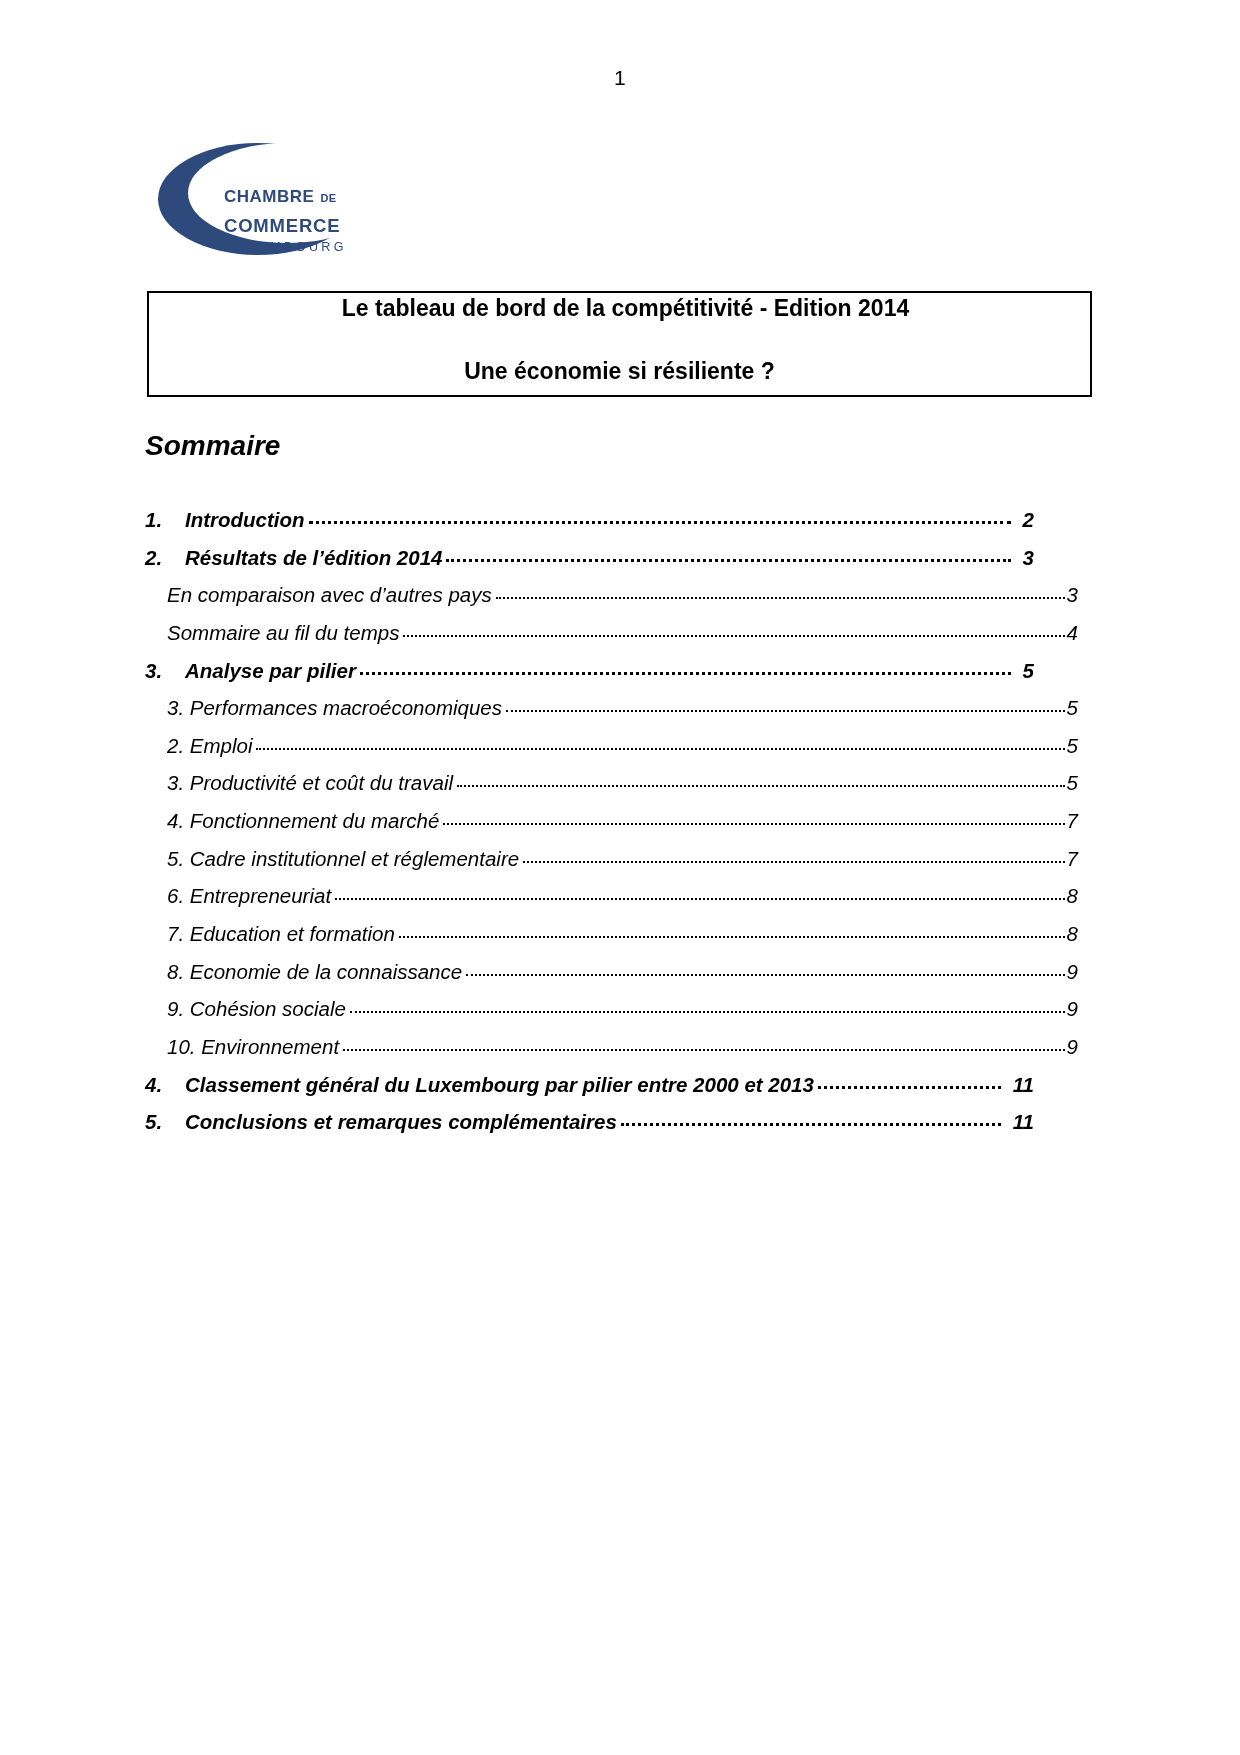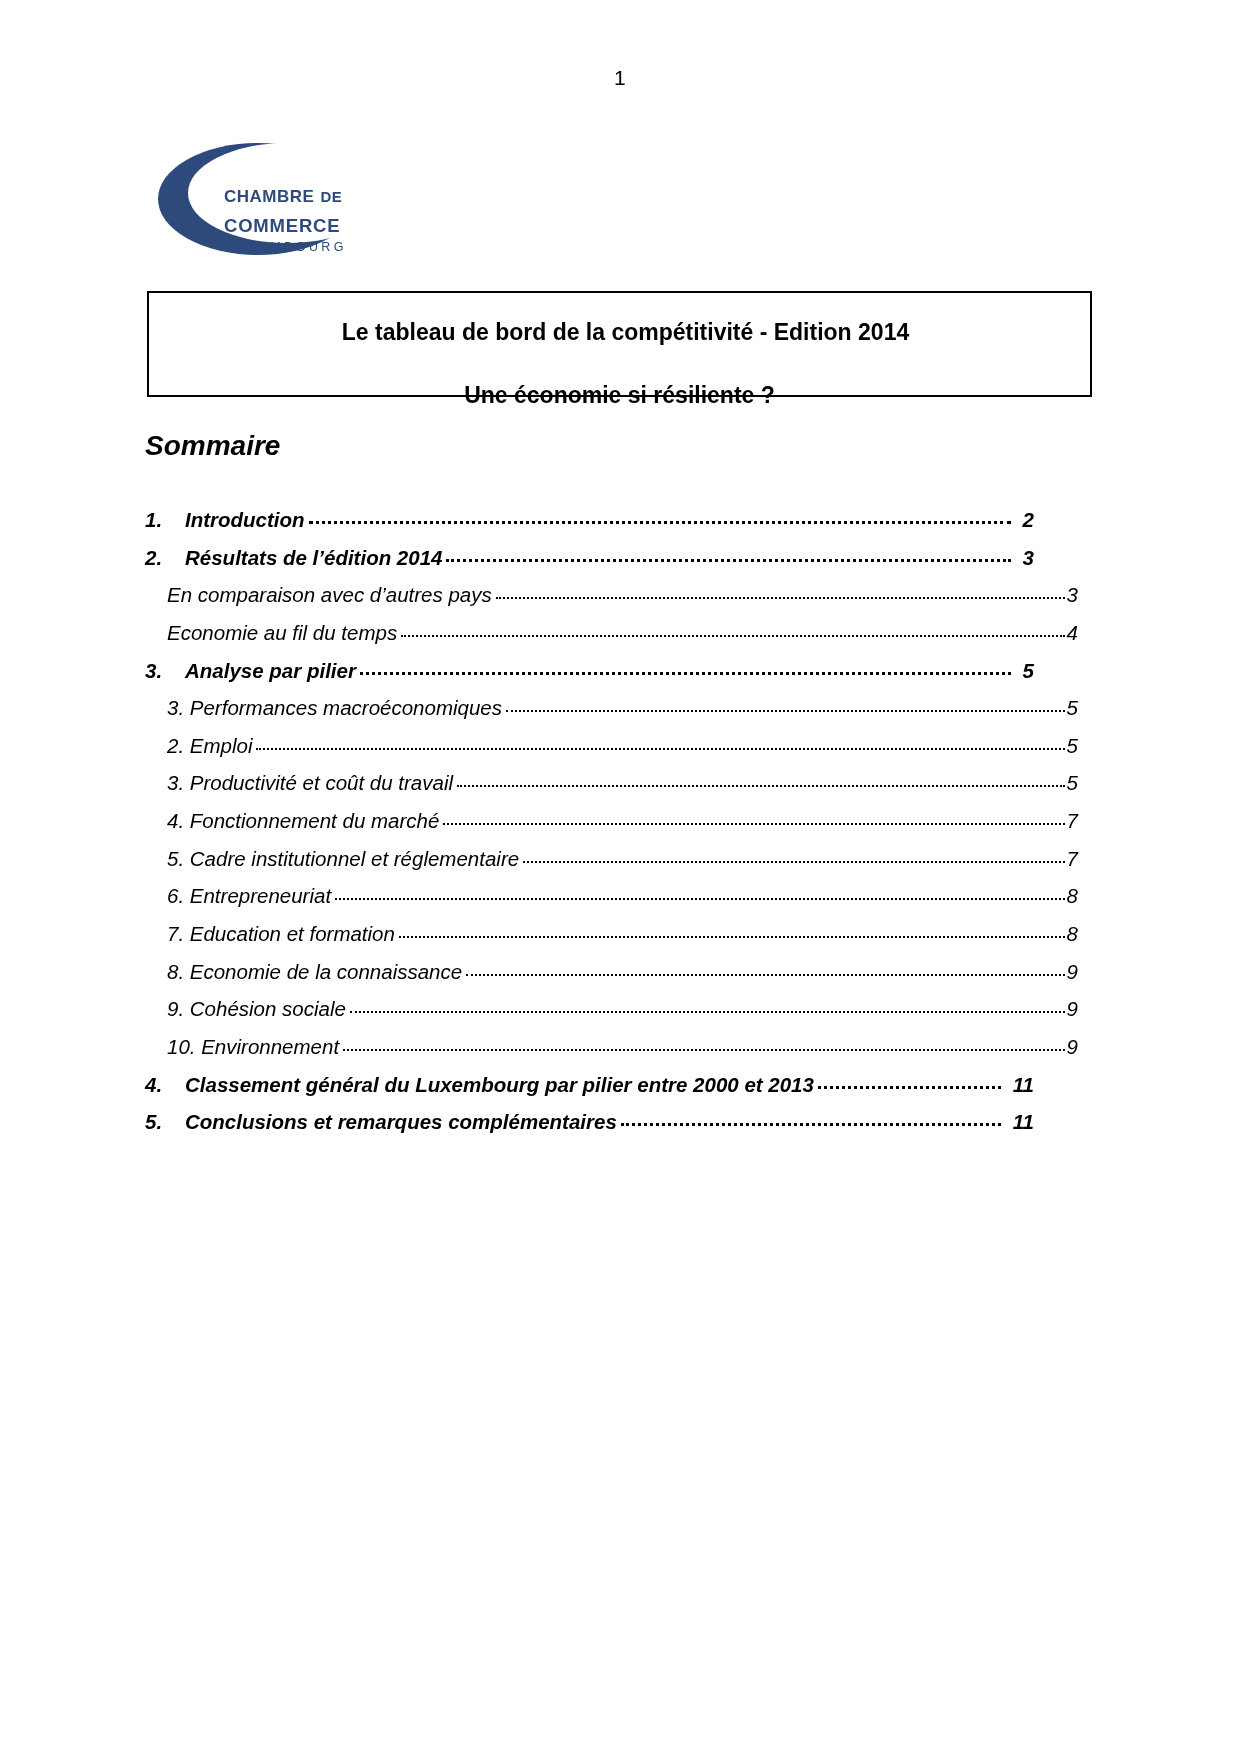--- a/index.html
+++ b/index.html
@@ -20,35 +20,35 @@
     text-align: center;
     font-size: 21px;
     letter-spacing: 0.5px;
   }
 
   
   .logo { position: absolute; left: 158px; top: 142px; width: 214px; height: 116px; }
   .logo svg { position: absolute; left: 0; top: 0; width: 212px; height: 115px; }
   .logo-text { position: absolute; left: 66px; top: 46px; line-height: 1; white-space: nowrap; }
   .lt1 { font-size: 17px; font-weight: bold; letter-spacing: 0.5px; }
-  .lt1b { font-size: 15px; font-weight: bold; margin-left: 6px; letter-spacing: 0.5px; }
+  .lt1b { font-size: 11px; font-weight: bold; margin-left: 6px; letter-spacing: 0.5px; }
   .lt2 { font-size: 18.5px; font-weight: bold; letter-spacing: 0.8px; margin-top: 12px; }
   .lt3 { font-size: 12.5px; font-weight: normal; letter-spacing: 3.4px; margin-top: 5px; }
 
   
   .title-box {
     position: absolute;
     left: 147px; top: 291px;
     width: 941px; height: 102px;
     border: 2px solid #000;
     text-align: center;
     font-weight: bold;
     font-size: 23px;
   }
-  .title-line1 { margin-top: 24px; line-height: 30px; padding-left: 12px; }
+  .title-line1 { margin-top: 0; line-height: 30px; padding-left: 12px; }
   .title-line2 { margin-top: 33px; line-height: 30px; }
 
   
   .sommaire {
     position: absolute;
     left: 145px; top: 430px;
     font-size: 28px;
     font-weight: bold;
     font-style: italic;
   }
@@ -121,21 +121,21 @@
         <span class="toc-label">Résultats de l’édition 2014</span>
         <span class="toc-leader"></span>
         <span class="toc-page">3</span>
       </div>
       <div class="toc-row indent">
         <span class="toc-label">En comparaison avec d’autres pays</span>
         <span class="toc-leader"></span>
         <span class="toc-page">3</span>
       </div>
       <div class="toc-row indent">
-        <span class="toc-label">Economie au fil du temps</span>
+        <span class="toc-label">Sommaire au fil du temps</span>
         <span class="toc-leader"></span>
         <span class="toc-page">4</span>
       </div>
       <div class="toc-row bold">
         <span class="toc-num">3.</span>
         <span class="toc-label">Analyse par pilier</span>
         <span class="toc-leader"></span>
         <span class="toc-page">5</span>
       </div>
       <div class="toc-row indent">

